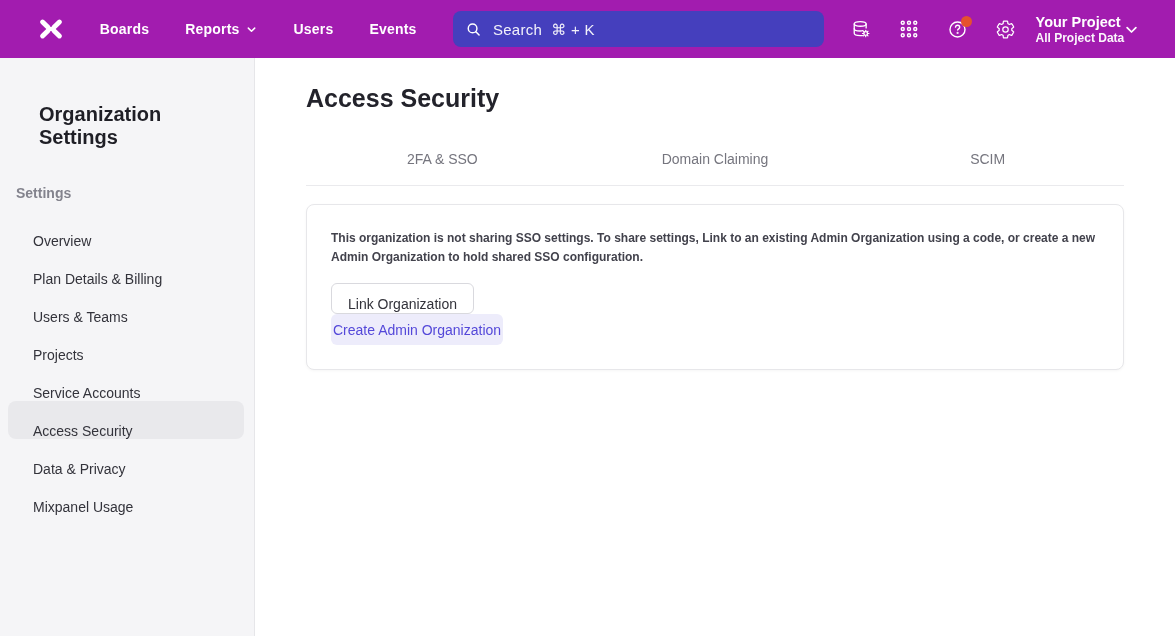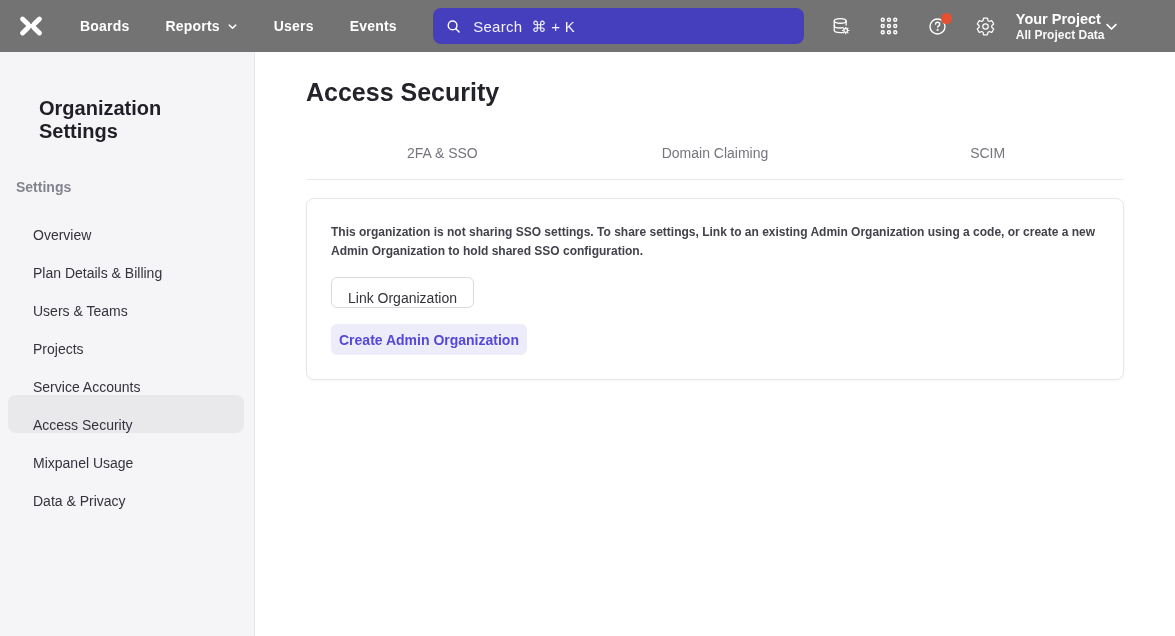--- a/index.html
+++ b/index.html
@@ -3,22 +3,22 @@
 <meta charset="utf-8">
 <style>
   html,body{margin:0;padding:0;}
   body{
     width:1175px;height:636px;overflow:hidden;background:#ffffff;
     font-family:"Liberation Sans",sans-serif;
     -webkit-font-smoothing:antialiased;
   }
   
   .topnav{
-    height:52px;background:#737373;display:flex;align-items:center;
-    padding:0 16px;box-sizing:border-box;justify-content:flex-start;
+    height:58px;background:#a21caf;display:flex;align-items:center;
+    padding:0 16px;box-sizing:border-box;justify-content:center;
   }
   .nav-left{display:flex;align-items:center;}
   .logo{width:30px;height:30px;margin-right:34px;cursor:pointer;display:flex;align-items:center;justify-content:center;}
   .nav-items{display:flex;align-items:center;}
   .nav-item{
     color:#fff;font-size:14px;font-weight:600;margin-right:36px;
     display:flex;align-items:center;gap:7px;cursor:pointer;white-space:nowrap;letter-spacing:.2px;
   }
   .search{
     width:371px;height:36px;background:#453FBD;border-radius:8px;
@@ -70,21 +70,21 @@
   }
   .card p{margin:0;font-size:12px;line-height:19px;color:#42424C;font-weight:bold;}
   .btn{
     display:block;width:max-content;height:31px;border-radius:6px;cursor:pointer;
     font-family:"Liberation Sans",sans-serif;font-size:14px;font-weight:500;
   }
   .btn.outline{
     margin-top:16px;padding:12px 16px;background:#fff;border:1px solid #D9D9DE;color:#32323A;
   }
   .btn.soft{
-    margin-top:16px;padding:0 8px;background:#EDECFB;border:none;color:#5448D9;font-weight:700;
+    padding:0 2px;background:#EDECFB;border:none;color:#5448D9;font-weight:400;
   }
 </style>
 </head>
 <body>
 
 <header class="topnav">
   <div class="nav-left">
     <div class="logo">
       <svg viewBox="0 0 32 32" width="30" height="30" aria-hidden="true">
         <g stroke="#fff" stroke-width="5.2" stroke-linecap="round" fill="none">
@@ -204,24 +204,24 @@
         <div class="side-item">
           <span>Projects</span>
         </div>
         <div class="side-item">
           <span>Service Accounts</span>
         </div>
         <div class="side-item active">
           <span>Access Security</span>
         </div>
         <div class="side-item">
+          <span>Data &amp; Privacy</span>
+        </div>
+        <div class="side-item">
           <span>Mixpanel Usage</span>
-        </div>
-        <div class="side-item">
-          <span>Data &amp; Privacy</span>
         </div>
       </nav>
   </aside>
 
   <main class="main">
     <h1>Access Security</h1>
 
     <div class="tabs">
 
     <div class="tab">

